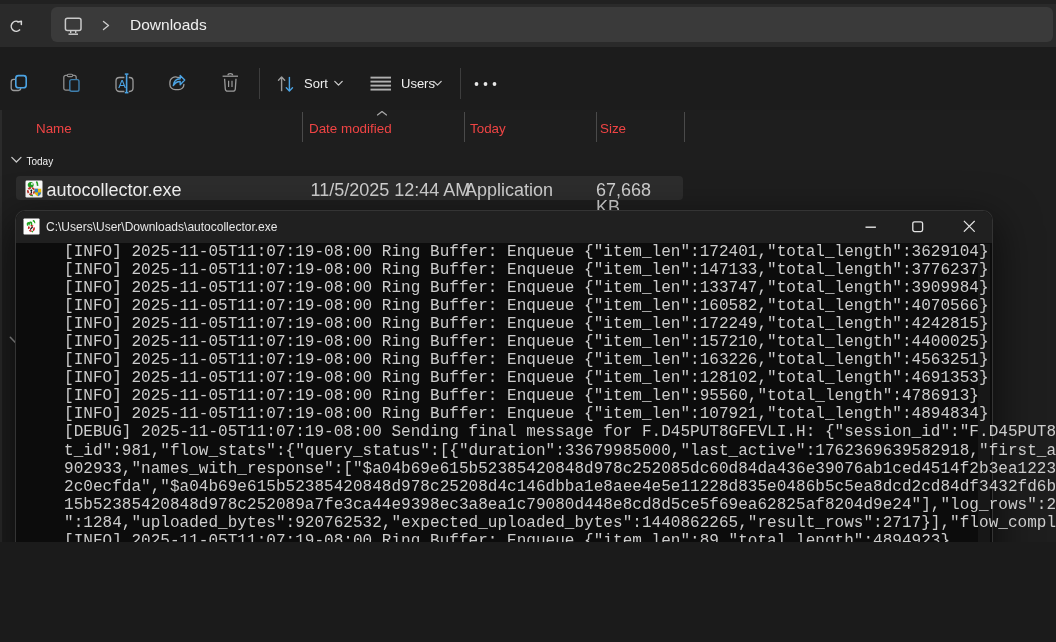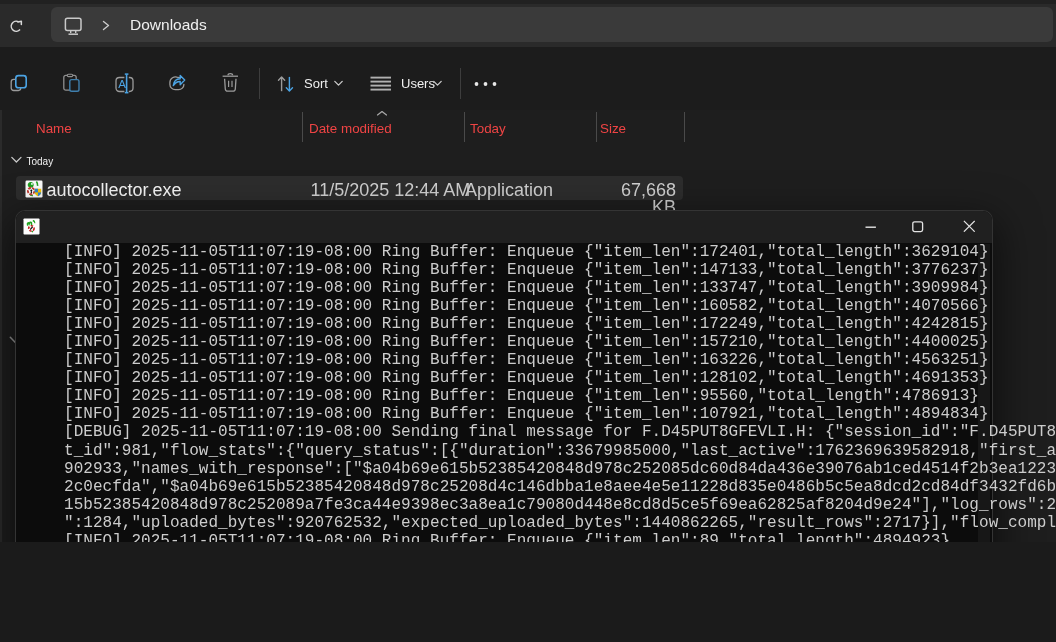--- a/index.html
+++ b/index.html
@@ -160,37 +160,38 @@
     <circle cx="6.2" cy="11" r="3.3" fill="#ffffff" stroke="#c23a30" stroke-width="1.9" stroke-dasharray="2.9 1.1"></circle>
     <circle cx="6.3" cy="10.5" r="1.0" fill="#141414"></circle>
     <path d="M6 11.1 L6.7 11.1 L7.1 13.2 L5.6 13.2 Z" fill="#141414"></path>
     <path d="M9.7 8.7 L16.2 8.7 L16.2 12.1 C16.2 14.6 14 15.9 12.95 16.2 C11.9 15.9 9.7 14.6 9.7 12.1 Z" fill="#f5c400"></path>
     <path d="M9.7 8.7 L12.95 8.7 L12.95 12.4 L9.7 12.4 Z" fill="#2f84d3"></path>
     <path d="M12.95 12.4 L16.2 12.4 L16.2 12.1 C16.1 14.6 14 15.9 12.95 16.2 Z" fill="#2f84d3"></path>
   </svg>
   <div class="abs rowtxt" style="left:46.5px;color:#f5f5f5">autocollector.exe</div>
   <div class="abs rowtxt" style="left:310.5px;color:#d0d0d0">11/5/2025 12:44 AM</div>
   <div class="abs rowtxt" style="left:465px;color:#d0d0d0">Application</div>
-  <div class="abs rowtxt" style="left:596px;width:80px;text-align:right;color:#d0d0d0">67,668 KB</div>
+  <div class="abs rowtxt" style="left:596px;width:80px;text-align:left;color:#d0d0d0">67,668 KB</div>
 
   <svg class="abs" style="left:9px;top:336px" width="9" height="9" viewBox="0 0 9 9">
     <line x1="1.3" y1="1.2" x2="6.8" y2="7" stroke="#9a9a9a" stroke-width="1.5" stroke-linecap="round"></line>
   </svg>
 
   <div class="abs" id="console">
     <div class="abs" id="ctitle"></div>
     <svg class="abs" style="left:7px;top:7px" width="17" height="17" viewBox="0 0 17 17">
       <rect x="0.5" y="0.5" width="16" height="16" rx="0.8" fill="#fdfdfd"></rect>
       <path d="M4.6 7.1 L4.5 5.6 Q4.9 4.4 5.9 4.9 L6.2 5.9 L6.9 4.4 Q7.8 3.8 8.4 4.7 L8.6 6.9" fill="none" stroke="#1fa31f" stroke-width="1.5" stroke-linecap="round"></path>
       <circle cx="10.6" cy="2.9" r="0.9" fill="#1fa31f"></circle>
       <path d="M11.4 3.4 L11.8 4.8" stroke="#1fa31f" stroke-width="1.1" stroke-linecap="round"></path>
       <circle cx="8.4" cy="10.4" r="2.7" fill="none" stroke="#c22020" stroke-width="1.6" stroke-dasharray="2.4 1.5"></circle>
       <path d="M7.6 11.3 C8 10.2 8.7 9.7 9.3 9.4" fill="none" stroke="#111111" stroke-width="1.2" stroke-linecap="round"></path>
       <circle cx="9.4" cy="13.6" r="0.8" fill="#1fa31f"></circle>
     </svg>
+    <div class="abs" id="ctitletxt">C:\Users\User\Downloads\autocollector.exe</div>
     <svg class="abs" style="left:849px;top:15px" width="12" height="3" viewBox="0 0 12 3">
       <line x1="0.5" y1="1.2" x2="10.9" y2="1.2" stroke="#e4e4e4" stroke-width="1.4"></line>
     </svg>
     <svg class="abs" style="left:896px;top:10px" width="12" height="12" viewBox="0 0 12 12">
       <rect x="0.8" y="0.8" width="9.8" height="9.8" rx="1.8" fill="none" stroke="#e4e4e4" stroke-width="1.3"></rect>
     </svg>
     <svg class="abs" style="left:947px;top:9px" width="12" height="12" viewBox="0 0 12 12">
       <line x1="0.9" y1="0.9" x2="11.7" y2="11.7" stroke="#e4e4e4" stroke-width="1.2"></line>
       <line x1="11.7" y1="0.9" x2="0.9" y2="11.7" stroke="#e4e4e4" stroke-width="1.2"></line>
     </svg>

